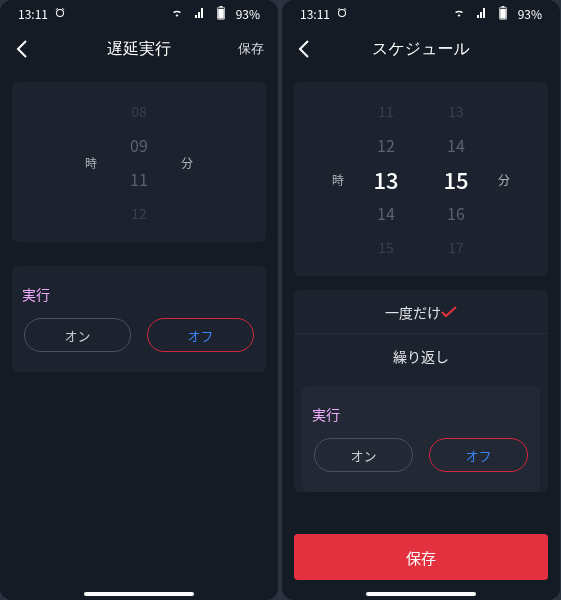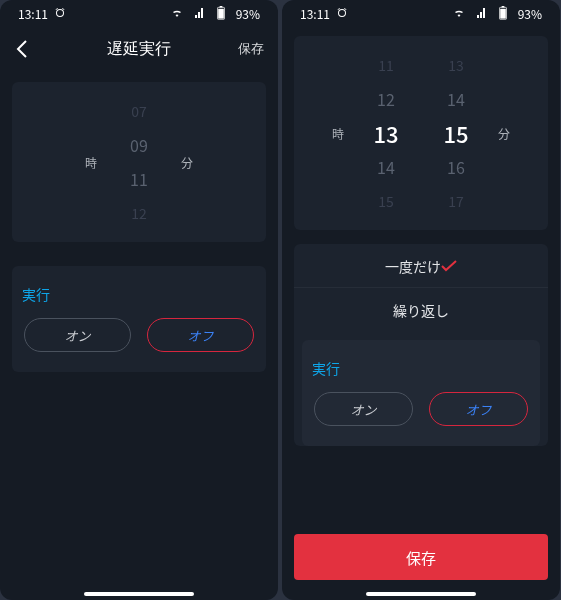--- a/index.html
+++ b/index.html
@@ -62,23 +62,23 @@
     display:flex; align-items:center; justify-content:center;
   }
   .picker-col {
     width:70px; text-align:center;
   }
   .picker-row { height:34px; line-height:34px; font-size:16px; color:#5a6270; }
   .picker-row.faint { color:#394050; font-size:14px; }
   .picker-row.sel { color:#fff; font-size:22px; font-weight:500; }
   .picker-wrap { position:relative; }
   .unit { font-size:12px; color:#aeb3ba; width:26px; text-align:center; }
-  .section-title { font-size:14px; color:#0ea5e9; margin:14px 4px 14px; }
+  .section-title { font-size:14px; color:#f0abfc; margin:14px 4px 14px; }
   .segmented {
-    display:flex; gap:16px; padding:0 6px 10px;font-style:italic;
+    display:flex; gap:16px; padding:0 6px 10px;
   }
   .segbtn {
     flex:1; height:34px; border:1px solid #4a525e; border-radius:17px;
     display:flex; align-items:center; justify-content:center;
     font-size:13px; color:#c9ccd1;
   }
   .segbtn.active { border-color:#d6263e; color:#3b82f6; }
   .list-row {
     height:44px; display:flex; align-items:center; justify-content:center;
     padding:0 14px; color:#e2e4e7; font-size:14px;
@@ -139,21 +139,21 @@
     </div>
     <span>遅延実行</span>
     <span class="save">保存</span>
   </div>
 
   <div class="content">
     <div class="card picker-wrap" style="padding:12px 4px;">
       <div class="picker">
         <div class="unit">時</div>
         <div class="picker-col">
-          <div class="picker-row faint">07</div>
+          <div class="picker-row faint">08</div>
           <div class="picker-row">09</div>
           <div class="picker-row">11</div>
           <div class="picker-row faint">12</div>
         </div>
         <div class="unit">分</div>
       </div>
     </div>
 
     <div style="height:24px"></div>
 
@@ -193,20 +193,28 @@
         <svg width="10" height="14" viewBox="0 0 12 20" fill="#fff">
             <rect x="1" y="2" width="10" height="17" rx="1" fill="none" stroke="#fff"></rect>
             <rect x="2" y="4" width="8" height="14" fill="#fff"></rect>
             <rect x="4" y="0" width="4" height="2" fill="#fff"></rect>
           </svg>
       </span>
       <span>93%</span>
     </div>
   </div>
 
+  <div class="navbar">
+    <div class="back">
+      <svg width="12" height="18" viewBox="0 0 12 18" fill="none">
+          <path d="M10 1L2 9l8 8" stroke="#fff" stroke-width="2"></path>
+        </svg>
+    </div>
+    <span>スケジュール</span>
+  </div>
 
   <div class="content" style="padding-bottom:80px;">
     <div class="card picker-wrap" style="padding:12px 4px;">
       <div class="picker">
         <div class="unit">時</div>
         <div class="picker-col">
           <div class="picker-row faint">11</div>
           <div class="picker-row">12</div>
           <div class="picker-row sel">13</div>
           <div class="picker-row">14</div>

